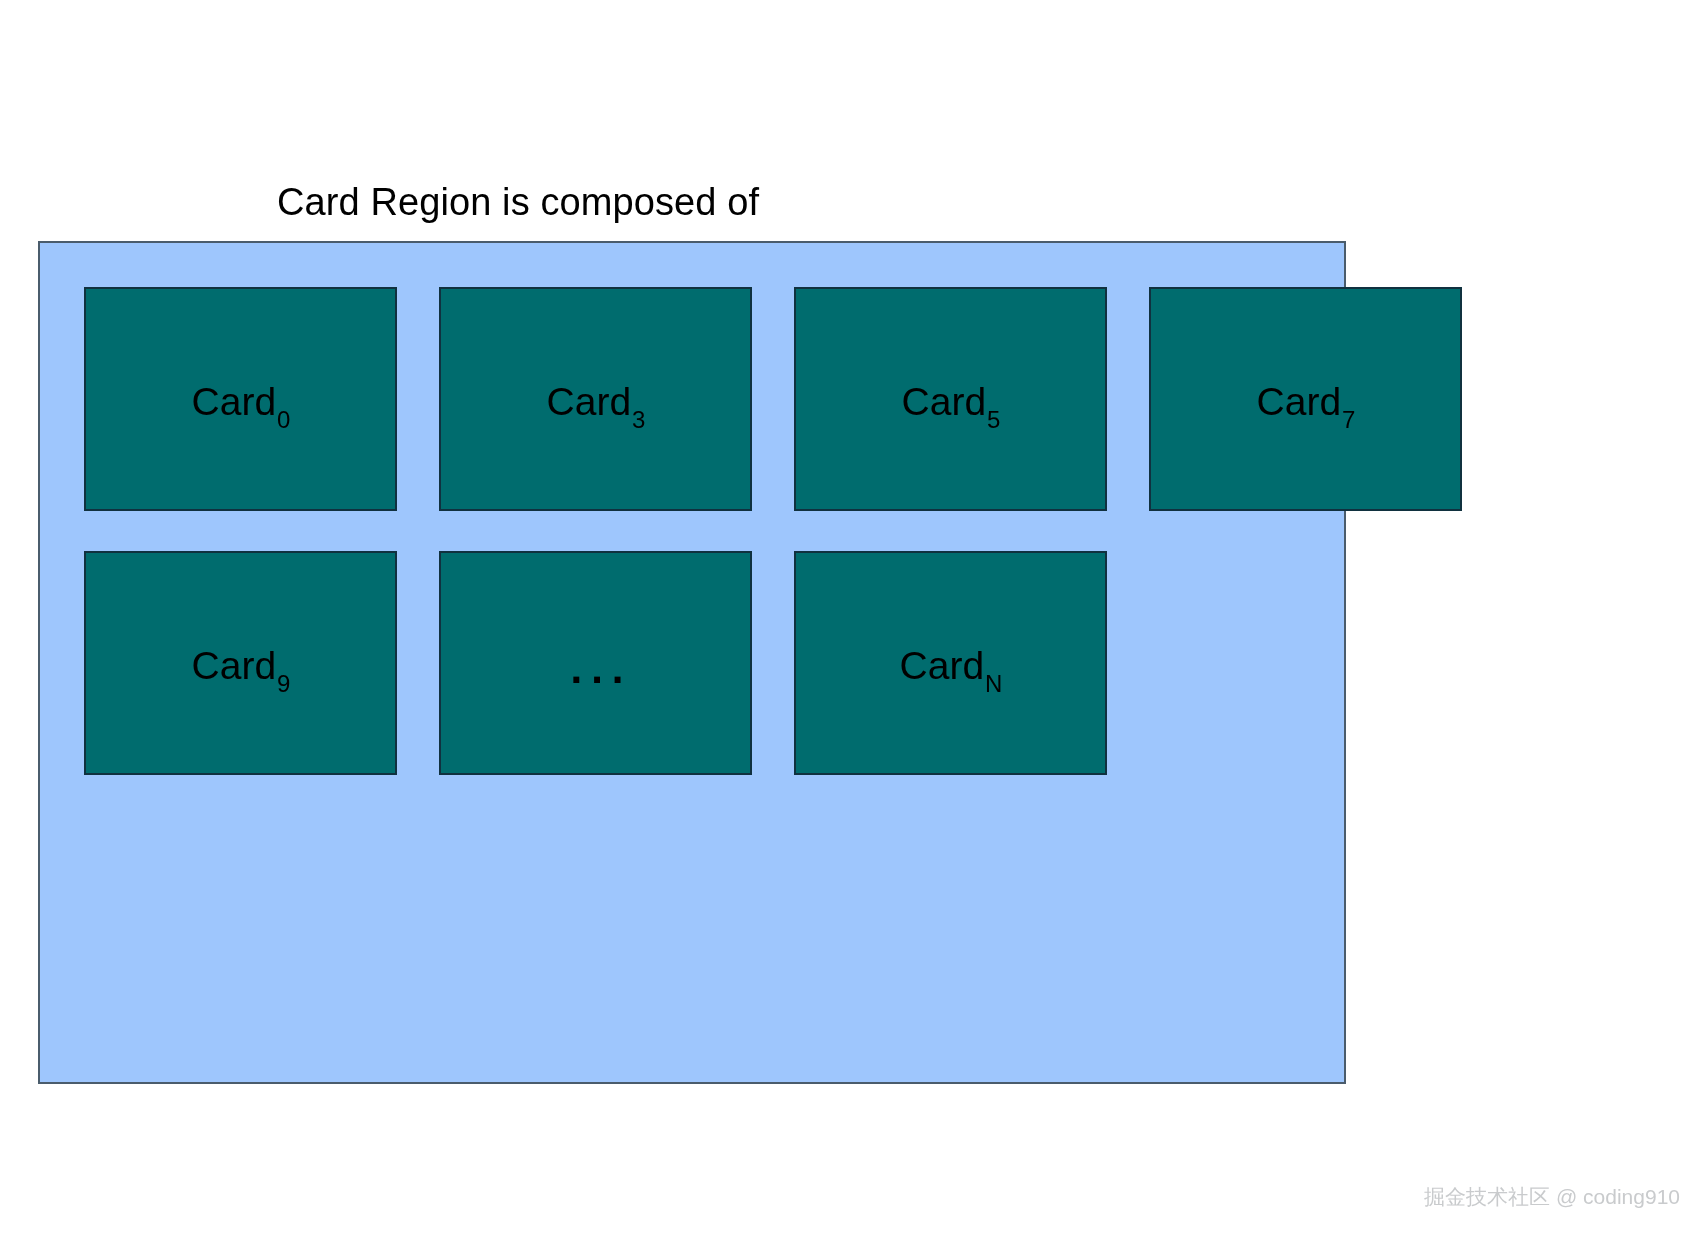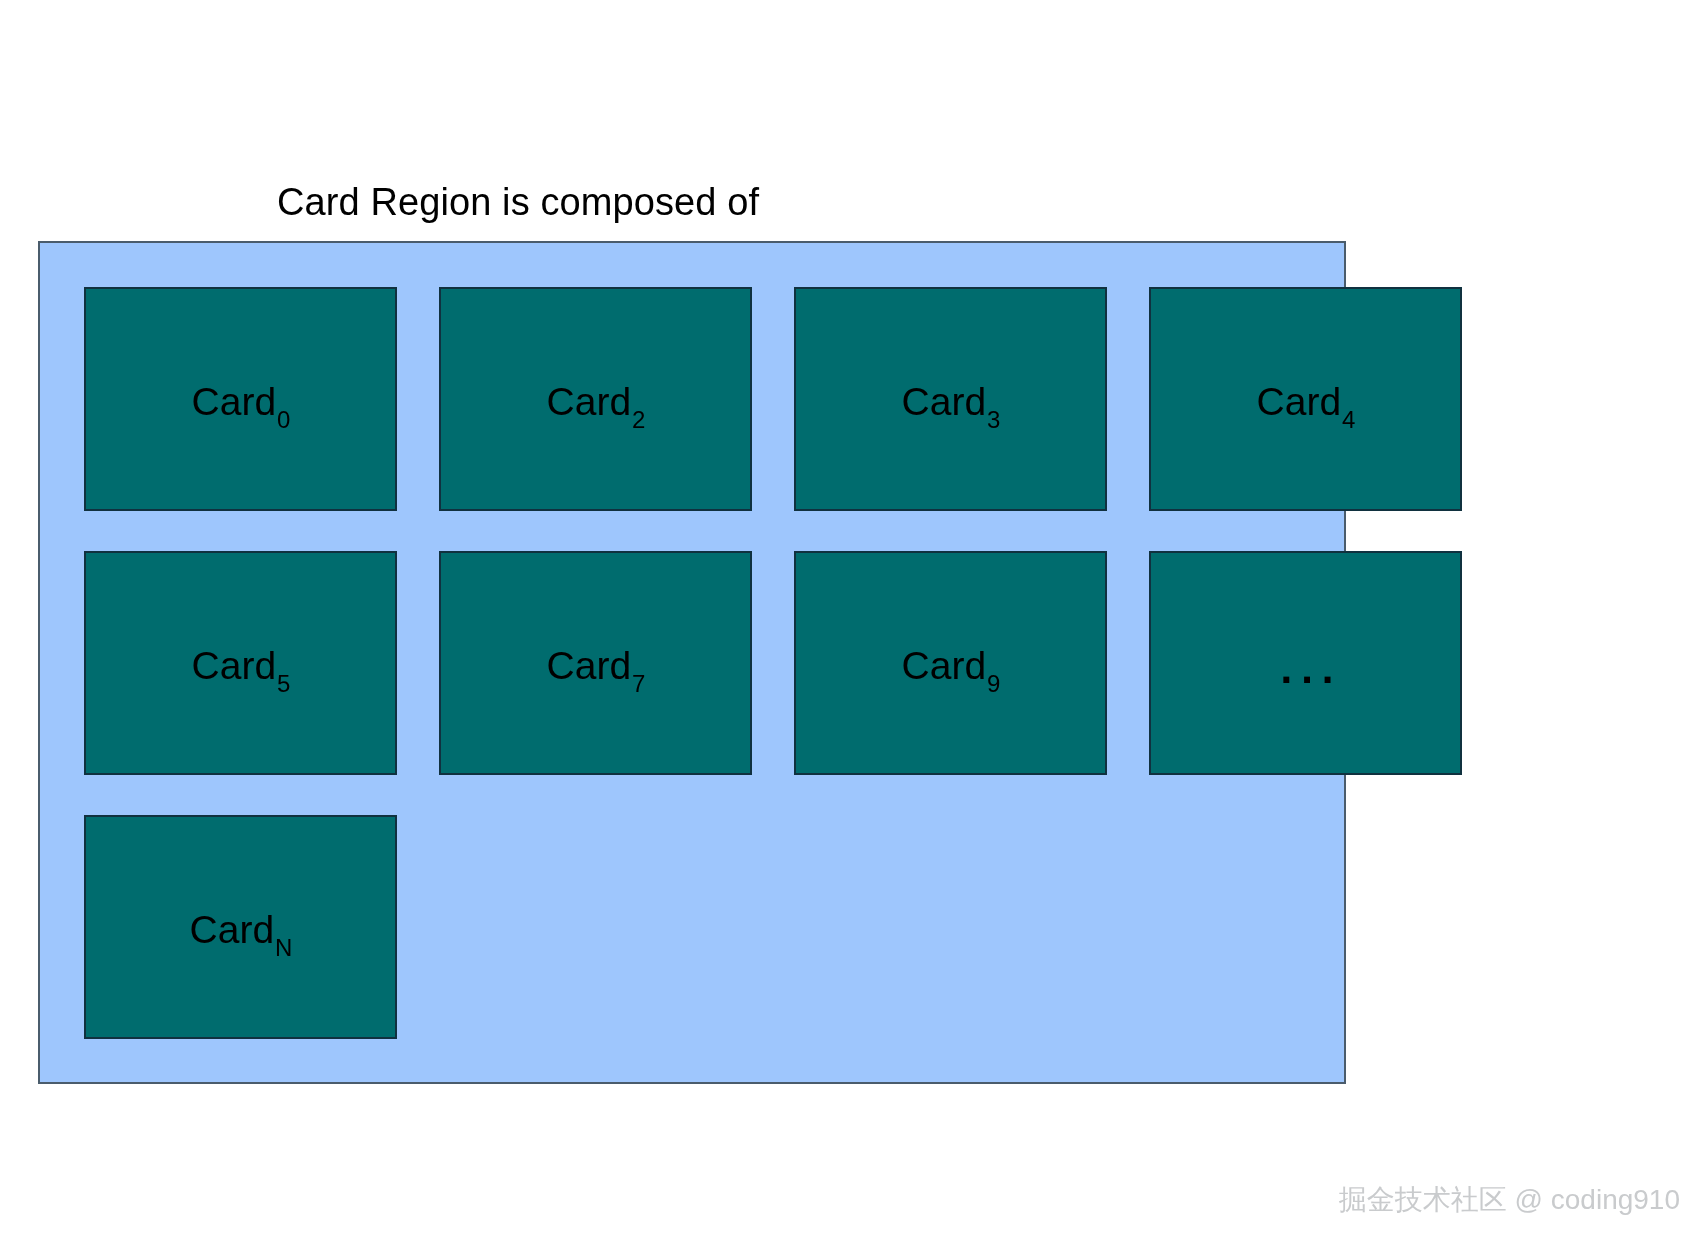--- a/index.html
+++ b/index.html
@@ -95,21 +95,21 @@
     top: 6px;
     left: 6px;
   }
 
   
   #watermark {
     position: absolute;
     right: 18px;
     top: 1186px;
     color: #c9cbcd;
-    font-size: 28px;
+    font-size: 21px;
     line-height: 1;
     white-space: nowrap;
     user-select: none;
   }
 </style>
 </head>
 <body>
 
 <div id="title-block">
   <div><span>Card Region is composed of</span></div>
@@ -117,31 +117,25 @@
 </div>
 
 <div id="region-container">
   <div id="card-grid">
 
     <div class="card">
       <span class="card-label"><span>Card</span><span class="sub">0</span></span>
     </div>
 
 
-    <div class="card">
-      <span class="card-label"><span>Card</span><span class="sub">2</span></span>
-    </div>
 
     <div class="card">
       <span class="card-label"><span>Card</span><span class="sub">3</span></span>
     </div>
 
-    <div class="card">
-      <span class="card-label"><span>Card</span><span class="sub">4</span></span>
-    </div>
 
     <div class="card">
       <span class="card-label"><span>Card</span><span class="sub">5</span></span>
     </div>
 
 
     <div class="card">
       <span class="card-label"><span>Card</span><span class="sub">7</span></span>
     </div>
 

